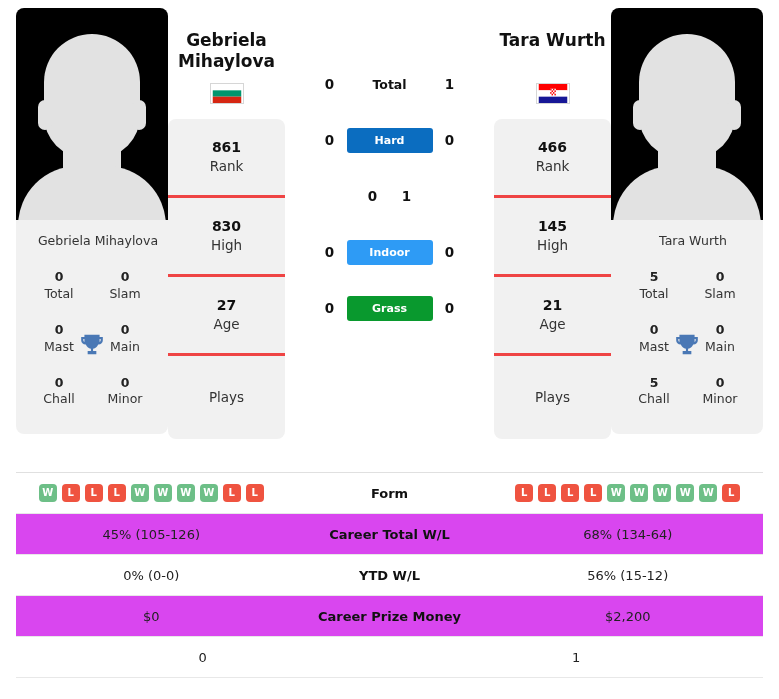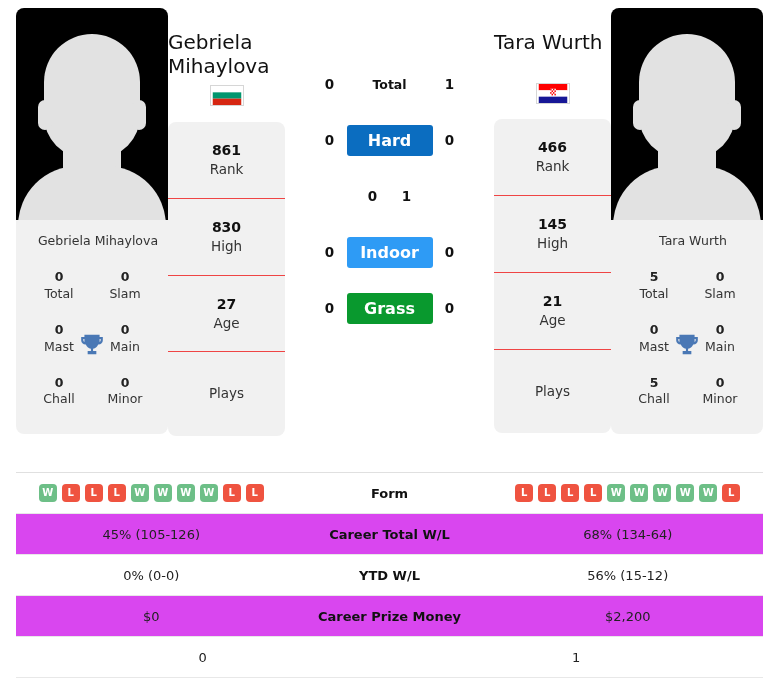--- a/index.html
+++ b/index.html
@@ -111,22 +111,23 @@
     pointer-events: none;
   }
 
   
   .mid-col {
     flex: 0 0 117px;
     padding-top: 22px;
   }
   .mid-col.right-side { }
   .big-name {
-    font-size: 20px;
-    font-weight: normal;
+    text-align: center;
+    font-size: 17px;
+    font-weight: bold;
     color: #111111;
     line-height: 1.22;
     min-height: 46px;
   }
   .flag-row {
     display: flex;
     justify-content: center;
     align-items: center;
     height: 34px;
   }
@@ -138,21 +139,21 @@
   }
   .stat-stack {
     margin-top: 9px;
     background: #f1f1f1;
     border-radius: 8px;
     overflow: hidden;
   }
   .stat-box {
     text-align: center;
     padding: 18px 4px 18px 4px;
-    border-bottom: 1px solid #ef4444;
+    border-bottom: 3px solid #ef4444;
   }
   .stat-box:last-child { border-bottom: none; }
   .stat-box .v {
     font-size: 14px;
     font-weight: bold;
     color: #111;
     line-height: 1.45;
   }
   .stat-box .k {
     font-size: 13.5px;
@@ -187,21 +188,21 @@
   .h2h-label-plain {
     width: 86px;
     text-align: center;
     font-size: 12.5px;
     font-weight: bold;
     color: #111;
   }
   .h2h-chip {
     width: 86px;
     text-align: center;
-    font-size: 16px;
+    font-size: 11px;
     font-weight: bold;
     color: #ffffff;
     padding: 6px 0;
     border-radius: 3px;
   }
 
   
   .stats-table {
     margin: 2px 16px 0 16px;
     border-top: 1px solid #e0e0e0;

